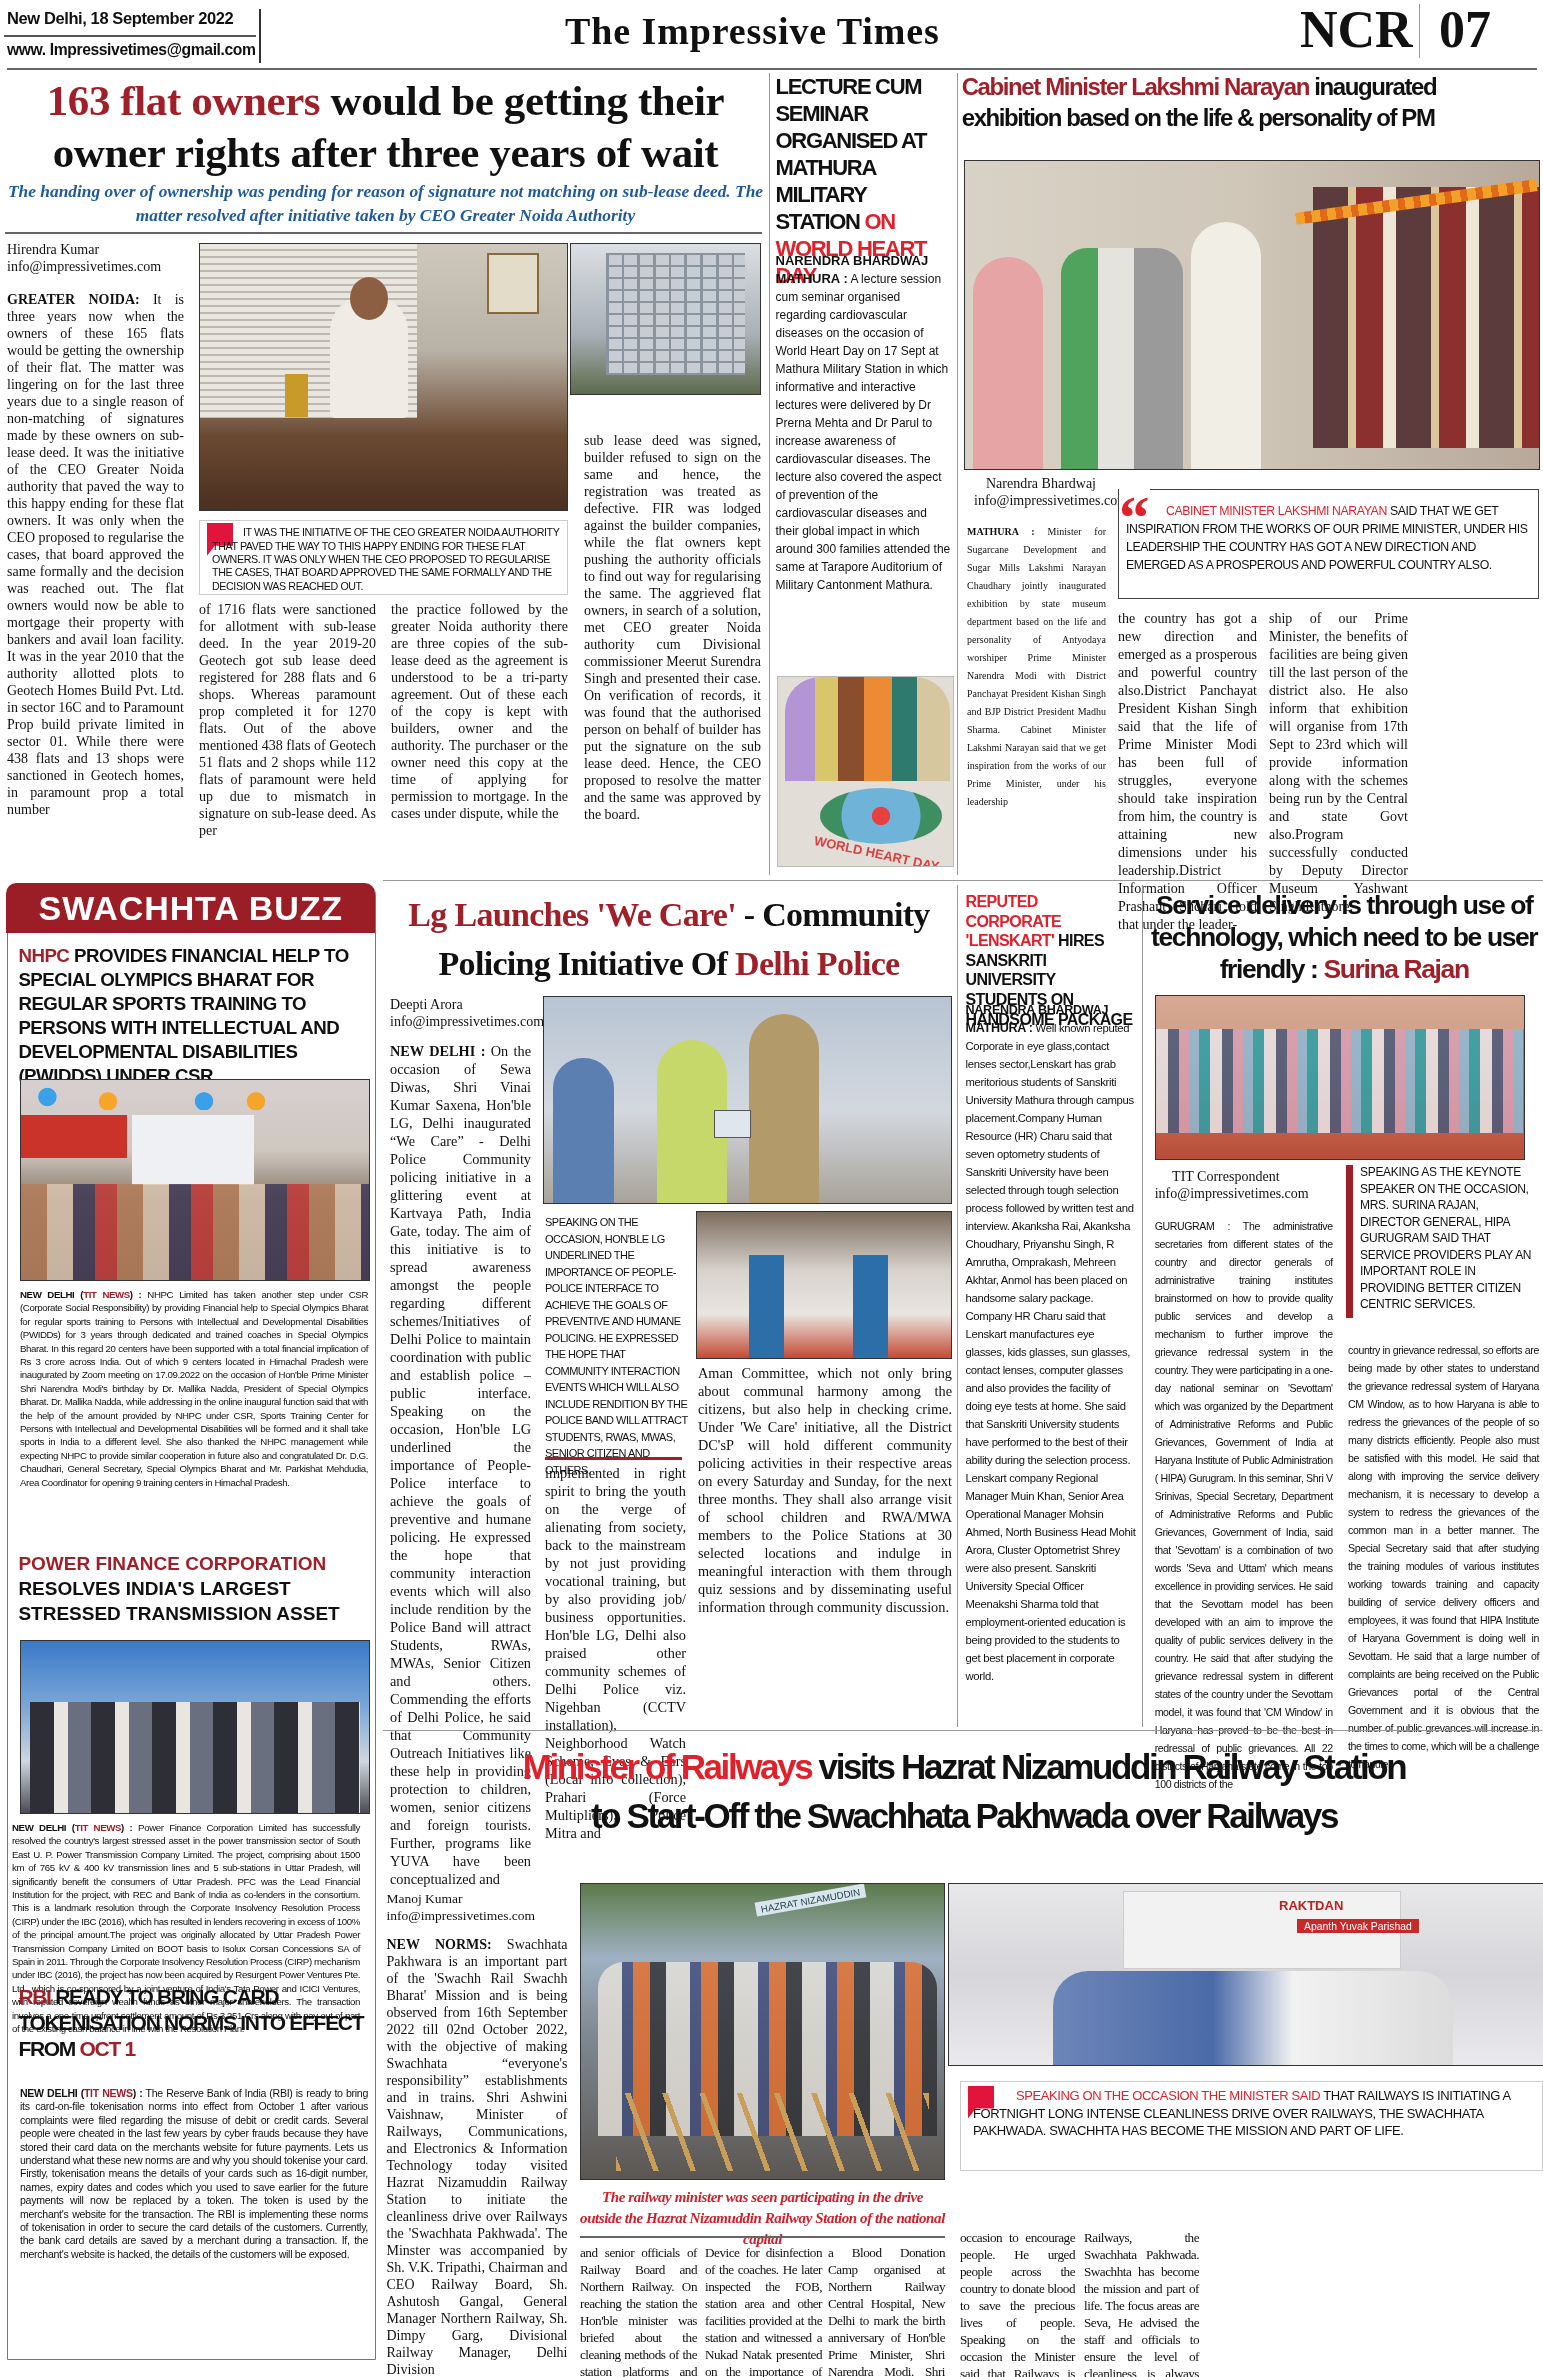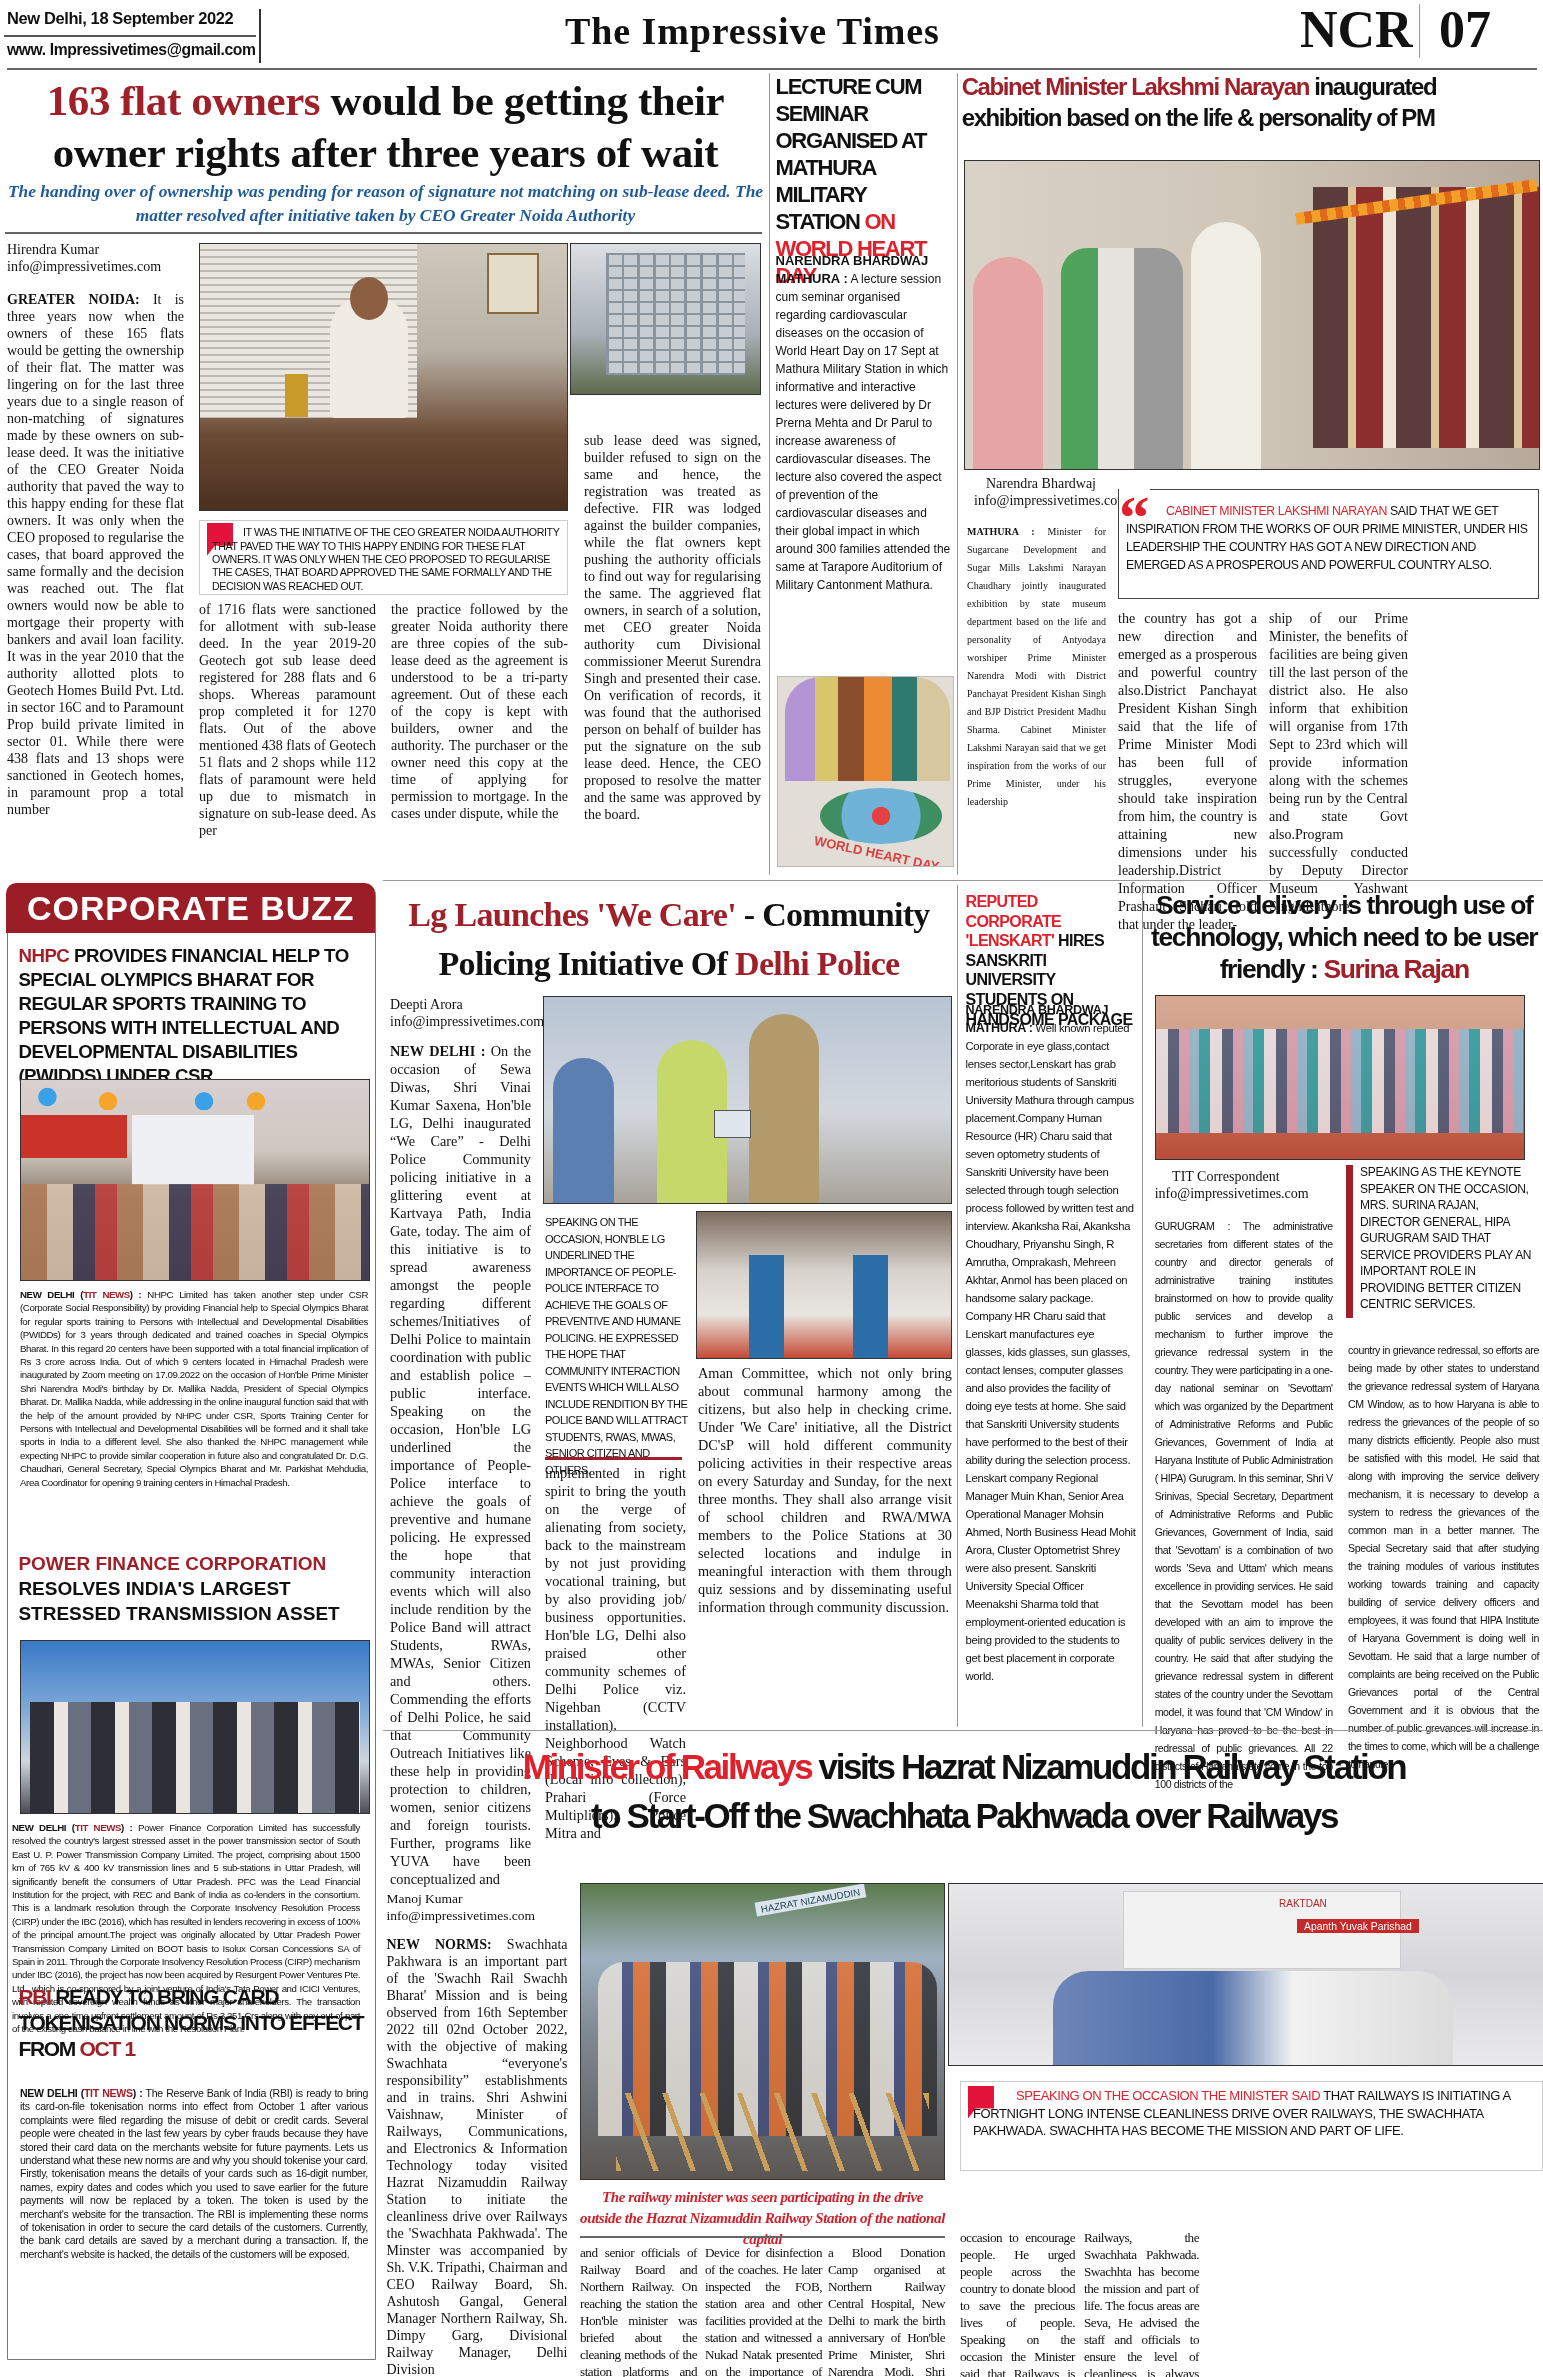--- a/index.html
+++ b/index.html
@@ -131,21 +131,21 @@
     <span>Minister for Sugarcane Development and Sugar Mills Lakshmi Narayan Chaudhary jointly inaugurated exhibition by state museum department based on the life and personality of Antyodaya worshiper Prime Minister Narendra Modi with District Panchayat President Kishan Singh and BJP District President Madhu Sharma. Cabinet Minister Lakshmi Narayan said that we get inspiration from the works of our Prime Minister, under his leadership</span>
   </div>
   <div class="abs body-text" style="left:158px;top:539px;width:139px;font-size:14px;line-height:18px;">the country has got a new direction and emerged as a prosperous and powerful country also.District Panchayat President Kishan Singh said that the life of Prime Minister Modi has been full of struggles, everyone should take inspiration from him, the country is attaining new dimensions under his leadership.District Information Officer Prashant Suchari told that under the leader-</div>
   <div class="abs body-text" style="left:309px;top:539px;width:139px;font-size:14px;line-height:18px;">ship of our Prime Minister, the benefits of facilities are being given till the last person of the district also. He also inform that exhibition will organise from 17th Sept to 23rd which will provide information along with the schemes being run by the Central and state Govt also.Program successfully conducted by Deputy Director Museum Yashwant Singh Rathore.</div>
 </div>
 
 <div class="hline" style="left:383px;top:880px;width:1161px;height:0.9px;background:#999;"></div>
 
 <div class="abs" style="left:7px;top:884px;width:369px;height:1476px;border:1.7px solid #777;border-radius:10.4px 10.4px 0 0;">
   <div class="abs" style="left:-1.7px;top:-1.7px;width:369px;height:50px;background:#9b1d26;border-radius:10.4px 10.4px 0 0;">
-    <div class="abs cond" style="left:0;top:5.2px;width:369px;text-align:center;color:#fff;font-size:34px;letter-spacing:0.9px;">CORPORATE BUZZ</div>
+    <div class="abs cond" style="left:0;top:5.2px;width:369px;text-align:center;color:#fff;font-size:34px;letter-spacing:0.9px;">SWACHHTA BUZZ</div>
   </div>
   <div class="abs cond" style="left:10.4px;top:59px;width:348px;font-size:18.7px;line-height:24px;letter-spacing:-0.5px;">
     <span class="red">NHPC</span>
     <span>PROVIDES FINANCIAL HELP TO SPECIAL OLYMPICS BHARAT FOR REGULAR SPORTS TRAINING TO PERSONS WITH INTELLECTUAL AND DEVELOPMENTAL DISABILITIES (PWIDDS) UNDER CSR</span>
   </div>
   <div class="photo" style="left:12px;top:194px;width:350px;height:202px;background:linear-gradient(180deg,#d8cfd0 0%,#cfc8c0 35%,#8a7a6a 60%,#5c4c44 100%);">
     <div class="abs" style="left:0;top:35px;width:106px;height:43px;background:#c9332a;"></div>
     <div class="abs" style="left:111px;top:35px;width:122px;height:70px;background:#eef0f4;"></div>
     <div class="abs" style="left:8.7px;top:4.3px;width:330px;height:26px;background:radial-gradient(circle at 17.4px 13px,#3aa0e8 0 8.7px,transparent 9.6px),radial-gradient(circle at 78px 17.4px,#f5a62a 0 8.7px,transparent 9.6px),radial-gradient(circle at 174px 17.4px,#3aa0e8 0 8.7px,transparent 9.6px),radial-gradient(circle at 226px 17.4px,#f5a62a 0 8.7px,transparent 9.6px);"></div>
     <div class="abs" style="left:0;top:104px;width:350px;height:97px;background:repeating-linear-gradient(90deg,#b47d5a 0 26px,#d9c4b0 26px 52px,#3f3a56 52px 74px,#c03a3a 74px 96px);opacity:0.85;"></div>
@@ -262,21 +262,21 @@
     <span>Swachhata Pakhwara is an important part of the 'Swachh Rail Swachh Bharat' Mission and is being observed from 16th September 2022 till 02nd October 2022, with the objective of making Swachhata “everyone's responsibility” establishments and in trains. Shri Ashwini Vaishnaw, Minister of Railways, Communications, and Electronics &amp; Information Technology today visited Hazrat Nizamuddin Railway Station to initiate the cleanliness drive over Railways the 'Swachhata Pakhwada'. The Minster was accompanied by Sh. V.K. Tripathi, Chairman and CEO Railway Board, Sh. Ashutosh Gangal, General Manager Northern Railway, Sh. Dimpy Garg, Divisional Railway Manager, Delhi Division</span>
   </div>
 
   <div class="photo" style="left:197px;top:150px;width:365px;height:297px;background:linear-gradient(180deg,#5c7b4c 0%,#9fb1c2 25%,#7f8a93 50%,#5b5652 100%);">
     <div class="abs sans" style="left:174px;top:8.7px;font-size:9.6px;color:#244;background:#d9e4ee;padding:1.7px 5.2px;transform:rotate(-10deg);">HAZRAT NIZAMUDDIN</div>
     <div class="abs" style="left:17.4px;top:78px;width:339px;height:174px;background:repeating-linear-gradient(90deg,#e9e4dc 0 24px,#3f4a7a 24px 35px,#e66e2b 35px 52px,#2d2d30 52px 68px);opacity:0.8;border-radius:26px 26px 0 0;"></div>
     <div class="abs" style="left:35px;top:209px;width:313px;height:78px;background:repeating-linear-gradient(70deg,#c99e5a 0 5.2px,transparent 5.2px 35px);"></div>
   </div>
   <div class="photo" style="left:565px;top:150px;width:596px;height:183px;background:linear-gradient(180deg,#e8e8ea 0%,#d6d6da 50%,#eaeaee 100%);">
     <div class="abs" style="left:174px;top:7px;width:278px;height:78px;background:#f2f2f2;border:0.9px solid #ccc;"></div>
-    <div class="abs sans" style="left:330px;top:14px;font-size:10px;font-weight:normal;color:#c02020;">RAKTDAN</div>
+    <div class="abs sans" style="left:330px;top:14px;font-size:13px;font-weight:bold;color:#c02020;">RAKTDAN</div>
     <div class="abs sans" style="left:348px;top:35px;font-size:10.4px;color:#fff;background:#c52a2a;padding:1.7px 7px;">Apanth Yuvak Parishad</div>
     <div class="abs" style="left:104px;top:87px;width:400px;height:96px;background:linear-gradient(90deg,#6d86b8 0%,#4a6aa8 40%,#f2f2f2 60%,#dcdcdc 100%);border-radius:35px 35px 0 0;"></div>
   </div>
 
   <div class="abs serif red" style="left:197px;top:454px;width:365px;font-size:15px;line-height:21px;font-style:italic;font-weight:bold;text-align:center;color:#d0202a;letter-spacing:-0.4px;">The railway minister was seen participating in the drive outside the Hazrat Nizamuddin Railway Station of the national capital</div>
   <div class="hline" style="left:197px;top:503px;width:365px;"></div>
 
   <div class="quote-box" style="left:577px;top:348px;width:583px;height:90px;">
     <div class="quote-mark" style="left:7px;top:3.5px;"></div>
     <div class="abs quote-text" style="left:12px;top:5.2px;width:565px;font-size:13px;line-height:17.4px;text-indent:43px;">

